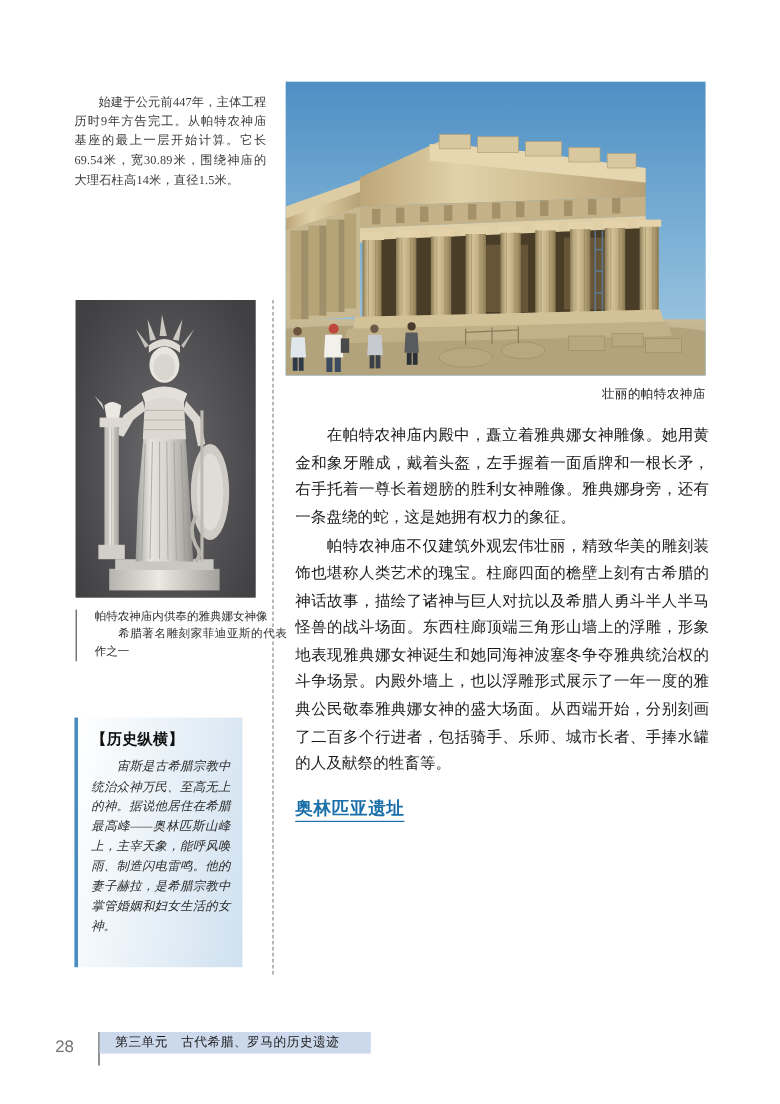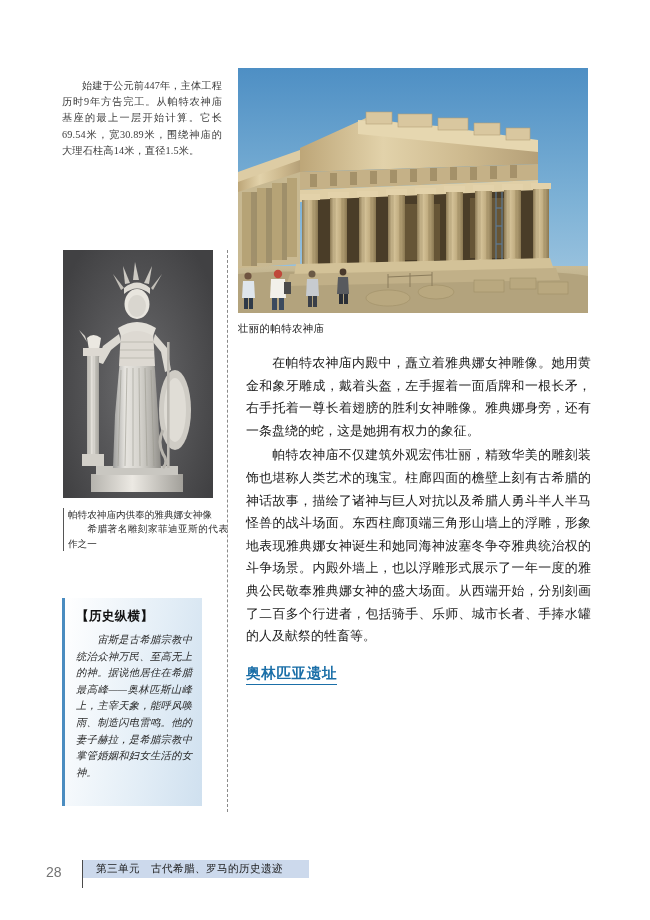--- a/index.html
+++ b/index.html
@@ -54,21 +54,21 @@
       radial-gradient(ellipse 60% 70% at 50% 55%, #6e6e70 0%, #58585a 45%, #414143 100%);
   }
   .statue-svg { position: absolute; inset: 0; width: 100%; height: 100%; }
 
   .statue-caption {
     position: absolute;
     left: 63px;
     top: 508px;
     width: 160px;
     border-left: 1.6px solid #555;
-    padding-left: 4px;
+    padding-left: 15px;
     font-size: 9.6px;
     line-height: 14.4px;
     color: #2e2e2e;
     text-align: justify;
     text-justify: inter-ideograph;
   }
   .statue-caption .ln2 { display: inline-block; width: 19px; }
 
   
   .history-box {
@@ -121,21 +121,21 @@
     overflow: hidden;
     background: #7fb3d8;
   }
   .temple-svg { position: absolute; inset: 0; width: 100%; height: 100%; }
 
   .photo-caption {
     position: absolute;
     left: 238px;
     top: 322px;
     width: 350px;
-    text-align: left;
+    text-align: right;
     font-size: 10.4px;
     color: #222;
     letter-spacing: 0.4px;
   }
 
   .right-col {
     position: absolute;
     left: 246px;
     top: 352px;
     width: 345px;

